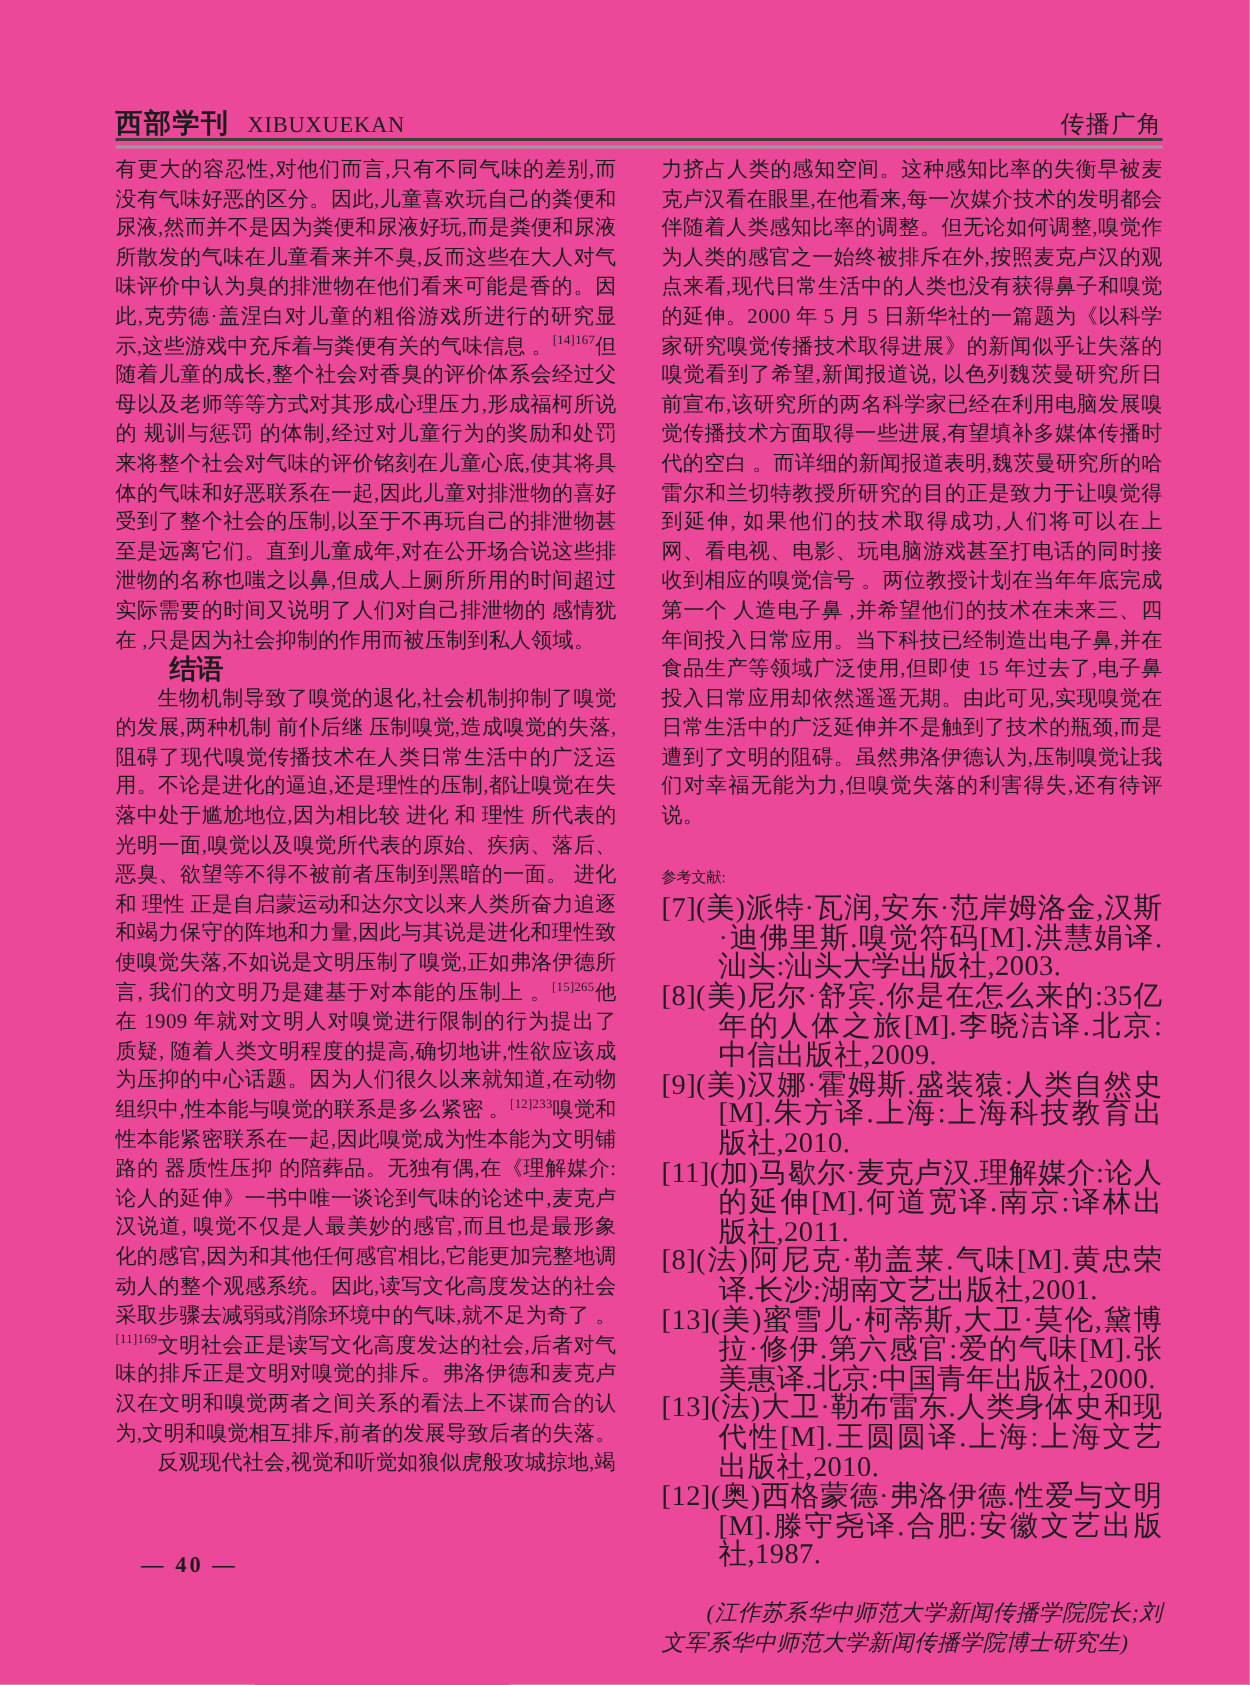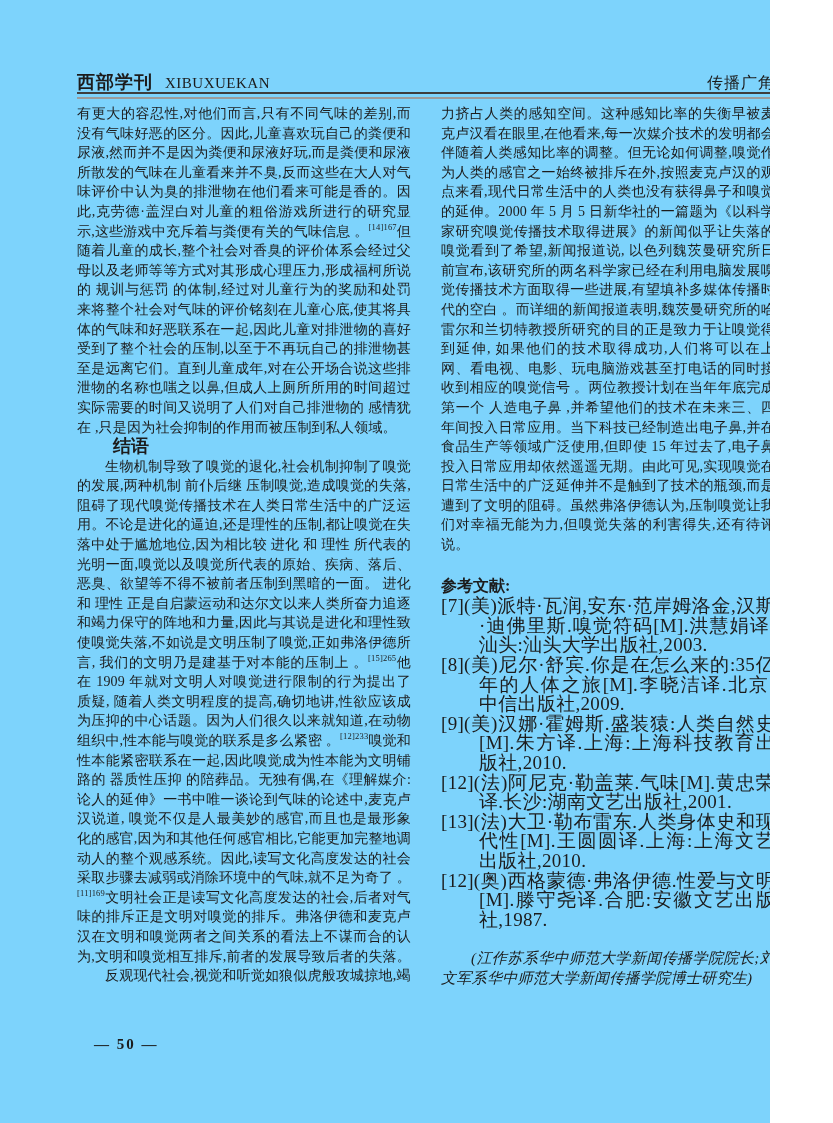--- a/index.html
+++ b/index.html
@@ -5,22 +5,22 @@
   html, body { margin: 0; padding: 0; }
   body {
     width: 833px; height: 1123px;
     background: #ffffff;
     font-family: "Liberation Serif", "DejaVu Serif", serif;
     color: #1c1c1c;
     -webkit-font-smoothing: antialiased;
   }
   .page {
     position: relative;
-    width: 770px; height: 1123px;
-    background: #7dd3fc;
+    width: 833px; height: 1123px;
+    background: #ec4899;
     overflow: hidden;
   }
   
   .header {
     position: absolute;
     left: 77px; width: 698px; top: 70px;
     display: flex; justify-content: space-between; align-items: baseline;
   }
   .journal-name { font-size: 18px; font-weight: bold; letter-spacing: 1px; }
   .journal-latin { font-size: 15px; font-weight: normal; letter-spacing: 0.5px; margin-left: 12px; }
@@ -54,23 +54,23 @@
   }
   .sec-heading {
     font-size: 18px;
     line-height: 19.6px;
     font-weight: bold;
     text-indent: 2em;
   }
   
   .ref-heading {
     margin-top: 21px;
-    font-size: 16px;
+    font-size: 10px;
     line-height: 19.6px;
-    font-weight: bold;
+    font-weight: normal;
   }
   .ref-list { margin-top: 1px; }
   .ref-item {
     font-size: 19px;
     line-height: 19.6px;
     text-align: justify;
     padding-left: 2em;
     text-indent: -2em;
     letter-spacing: 0.3px;
   }
@@ -114,23 +114,25 @@
       </div>
     <div class="col">
       <div>
           <p class="para">力挤占人类的感知空间。这种感知比率的失衡早被麦克卢汉看在眼里,在他看来,每一次媒介技术的发明都会伴随着人类感知比率的调整。但无论如何调整,嗅觉作为人类的感官之一始终被排斥在外,按照麦克卢汉的观点来看,现代日常生活中的人类也没有获得鼻子和嗅觉的延伸。2000 年 5 月 5 日新华社的一篇题为《以科学家研究嗅觉传播技术取得进展》的新闻似乎让失落的嗅觉看到了希望,新闻报道说, 以色列魏茨曼研究所日前宣布,该研究所的两名科学家已经在利用电脑发展嗅觉传播技术方面取得一些进展,有望填补多媒体传播时代的空白 。而详细的新闻报道表明,魏茨曼研究所的哈雷尔和兰切特教授所研究的目的正是致力于让嗅觉得到延伸, 如果他们的技术取得成功,人们将可以在上网、看电视、电影、玩电脑游戏甚至打电话的同时接收到相应的嗅觉信号 。两位教授计划在当年年底完成第一个 人造电子鼻 ,并希望他们的技术在未来三、四年间投入日常应用。当下科技已经制造出电子鼻,并在食品生产等领域广泛使用,但即使 15 年过去了,电子鼻投入日常应用却依然遥遥无期。由此可见,实现嗅觉在日常生活中的广泛延伸并不是触到了技术的瓶颈,而是遭到了文明的阻碍。虽然弗洛伊德认为,压制嗅觉让我们对幸福无能为力,但嗅觉失落的利害得失,还有待评说。</p>
         </div>
       <div class="ref-heading">参考文献:</div>
       <div class="ref-list">
           <div class="ref-item">[7](美)派特·瓦润,安东·范岸姆洛金,汉斯·迪佛里斯.嗅觉符码[M].洪慧娟译.汕头:汕头大学出版社,2003.</div>
           <div class="ref-item">[8](美)尼尔·舒宾.你是在怎么来的:35亿年的人体之旅[M].李晓洁译.北京:中信出版社,2009.</div>
           <div class="ref-item">[9](美)汉娜·霍姆斯.盛装猿:人类自然史[M].朱方译.上海:上海科技教育出版社,2010.</div>
-          <div class="ref-item">[12](法)阿尼克·勒盖莱.气味[M].黄忠荣译.长沙:湖南文艺出版社,2001.</div>
+          <div class="ref-item">[11](加)马歇尔·麦克卢汉.理解媒介:论人的延伸[M].何道宽译.南京:译林出版社,2011.</div>
+          <div class="ref-item">[8](法)阿尼克·勒盖莱.气味[M].黄忠荣译.长沙:湖南文艺出版社,2001.</div>
+          <div class="ref-item">[13](美)蜜雪儿·柯蒂斯,大卫·莫伦,黛博拉·修伊.第六感官:爱的气味[M].张美惠译.北京:中国青年出版社,2000.</div>
           <div class="ref-item">[13](法)大卫·勒布雷东.人类身体史和现代性[M].王圆圆译.上海:上海文艺出版社,2010.</div>
           <div class="ref-item">[12](奥)西格蒙德·弗洛伊德.性爱与文明[M].滕守尧译.合肥:安徽文艺出版社,1987.</div>
         </div>
       <div class="author-note">(江作苏系华中师范大学新闻传播学院院长;刘文军系华中师范大学新闻传播学院博士研究生)</div>
     </div>
   </div>
 
-  <div class="footer">— 50 —</div>
+  <div class="footer">— 40 —</div>
 
 </div>
 
 </body></html>

